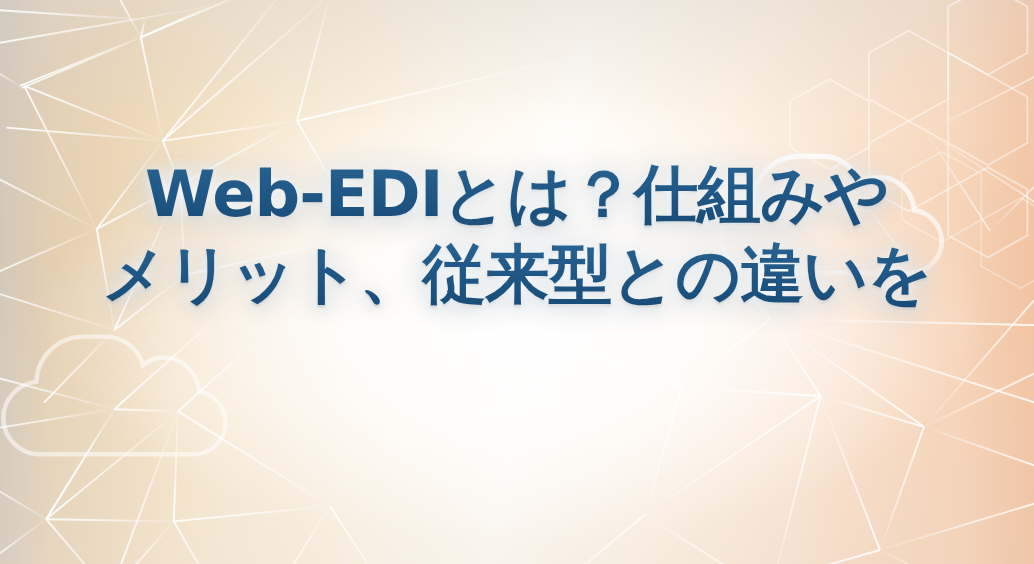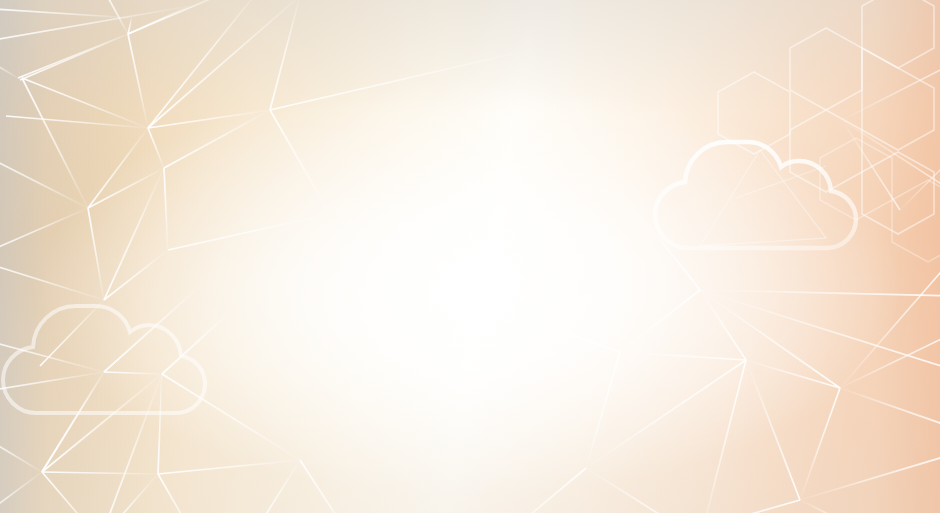--- a/index.html
+++ b/index.html
@@ -261,17 +261,19 @@
 
     <g stroke="url(#lineFadeR)" stroke-width="1.5" fill="none" stroke-opacity="0.75">
       <line x1="960" y1="60" x2="842" y2="120"></line>
       <line x1="842" y1="120" x2="900" y2="210"></line>
       <line x1="900" y1="210" x2="960" y2="150"></line>
       <line x1="842" y1="120" x2="960" y2="196"></line>
     </g>
   </svg>
 
   <div class="title-wrap">
+    <div class="title-line">Web-EDIとは？仕組みや</div>
+    <div class="title-line">メリット、従来型との違いを</div>
   </div>
 
   <div class="bg-layer bg-glow" style="z-index:3;"></div>
 
 </div>
 
 </body></html>

